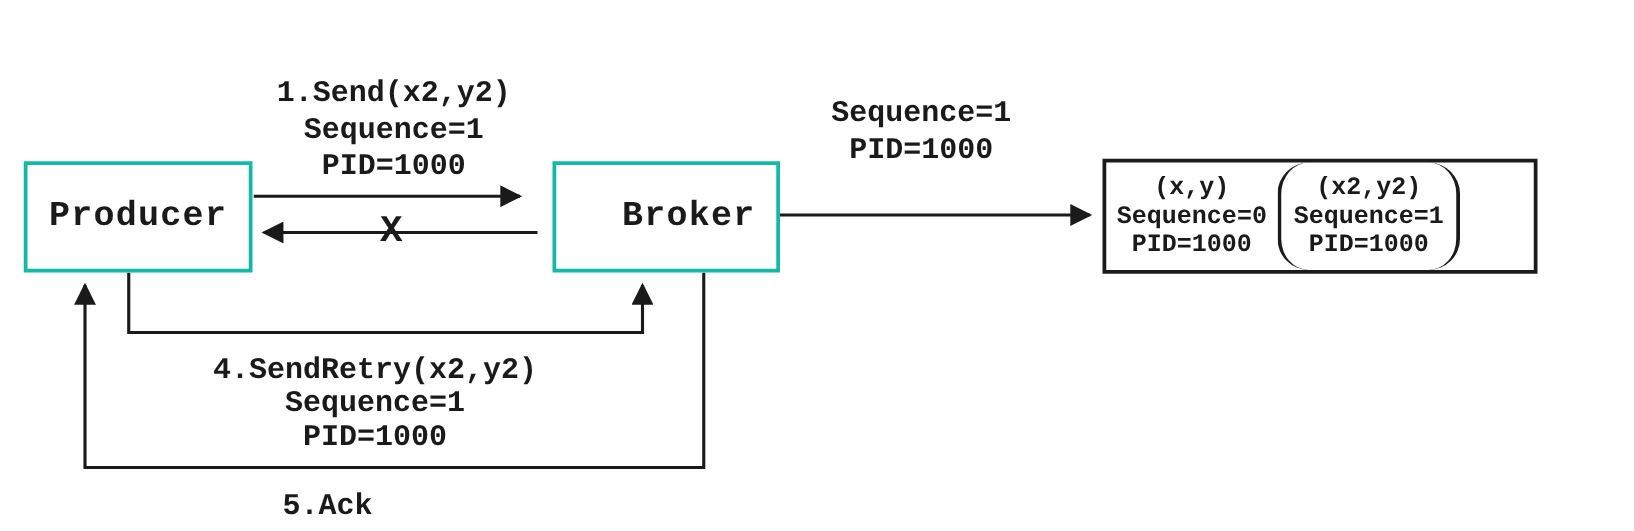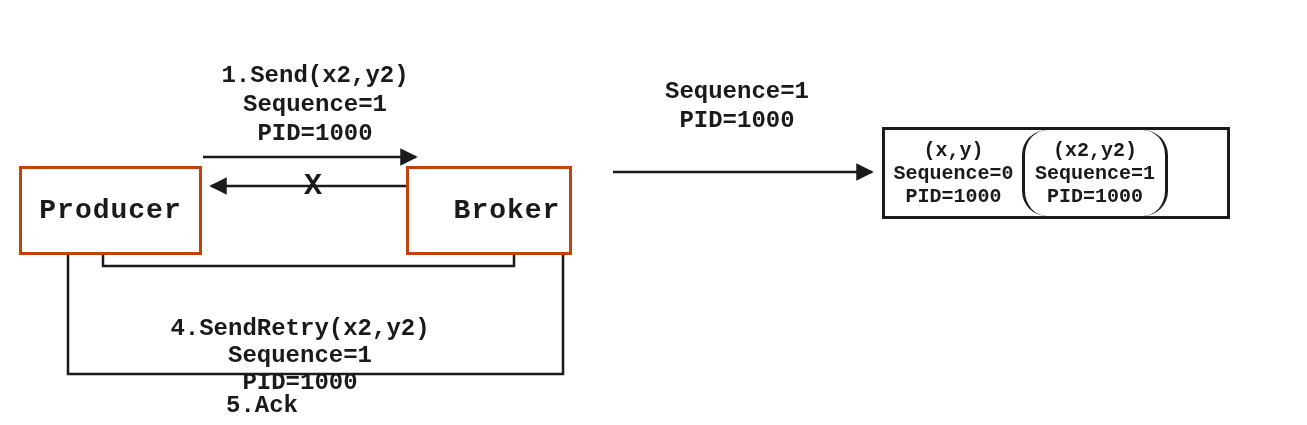--- a/index.html
+++ b/index.html
@@ -7,37 +7,36 @@
     position:relative;
     width:1307px;height:425px;
     background:#ffffff;
     font-family:"Liberation Mono","DejaVu Sans Mono",monospace;
     color:#1a1a1a;
     overflow:hidden;
   }
   .layer{position:absolute;left:0;top:0;width:1307px;height:425px;}
   .node{
     position:absolute;
-    border:3px solid #c2410c;
+    border:3px solid #14b8a6;
     background:#ffffff;
     display:flex;align-items:center;justify-content:center;
     box-sizing:border-box;
-    margin-top:37px;
   }
   .node-label{
     font-weight:bold;font-size:28px;letter-spacing:1px;white-space:nowrap;
   }
   .msg{
     position:absolute;
     transform:translateX(-50%);
     text-align:center;
     font-weight:bold;font-size:24px;line-height:29px;
     white-space:nowrap;
   }
-  .msg.tight{line-height:27px;margin-top:32px;}
+  .msg.tight{line-height:27px;}
   .xmark{
     position:absolute;
     transform:translateX(-50%);
     font-weight:bold;font-size:30px;line-height:30px;
     text-align:center;
   }
   .log{
     position:absolute;left:882px;top:127px;width:348px;height:92px;
     border:3px solid #1a1a1a;background:#ffffff;
     box-sizing:border-box;
@@ -74,21 +73,21 @@
     <path d="M430,186 H211" fill="none" stroke="#1a1a1a" stroke-width="2.5" marker-end="url(#ah)"></path>
     <path d="M613,172 H872" fill="none" stroke="#1a1a1a" stroke-width="2.5" marker-end="url(#ah)"></path>
     <path d="M103,218 V266 H514 V228" fill="none" stroke="#1a1a1a" stroke-width="2.5" marker-end="url(#ah)"></path>
     <path d="M563,218 V374 H68 V228" fill="none" stroke="#1a1a1a" stroke-width="2.5" marker-end="url(#ah)"></path>
   </svg>
 
   <div class="node" style="left:19px;top:129px;width:183px;height:89px;">
     <span class="node-label">Producer</span>
   </div>
 
-  <div class="node" style="left:406px;top:129px;width:166px;height:89px;padding-left:36px;">
+  <div class="node" style="left:442px;top:129px;width:182px;height:89px;padding-left:36px;">
     <span class="node-label">Broker</span>
   </div>
 
   <div class="msg" style="left:315px;top:61px;">
     <div>1.Send(x2,y2)</div>
     <div>Sequence=1</div>
     <div>PID=1000</div>
   </div>
 
   <div class="msg" style="left:737px;top:77px;">

